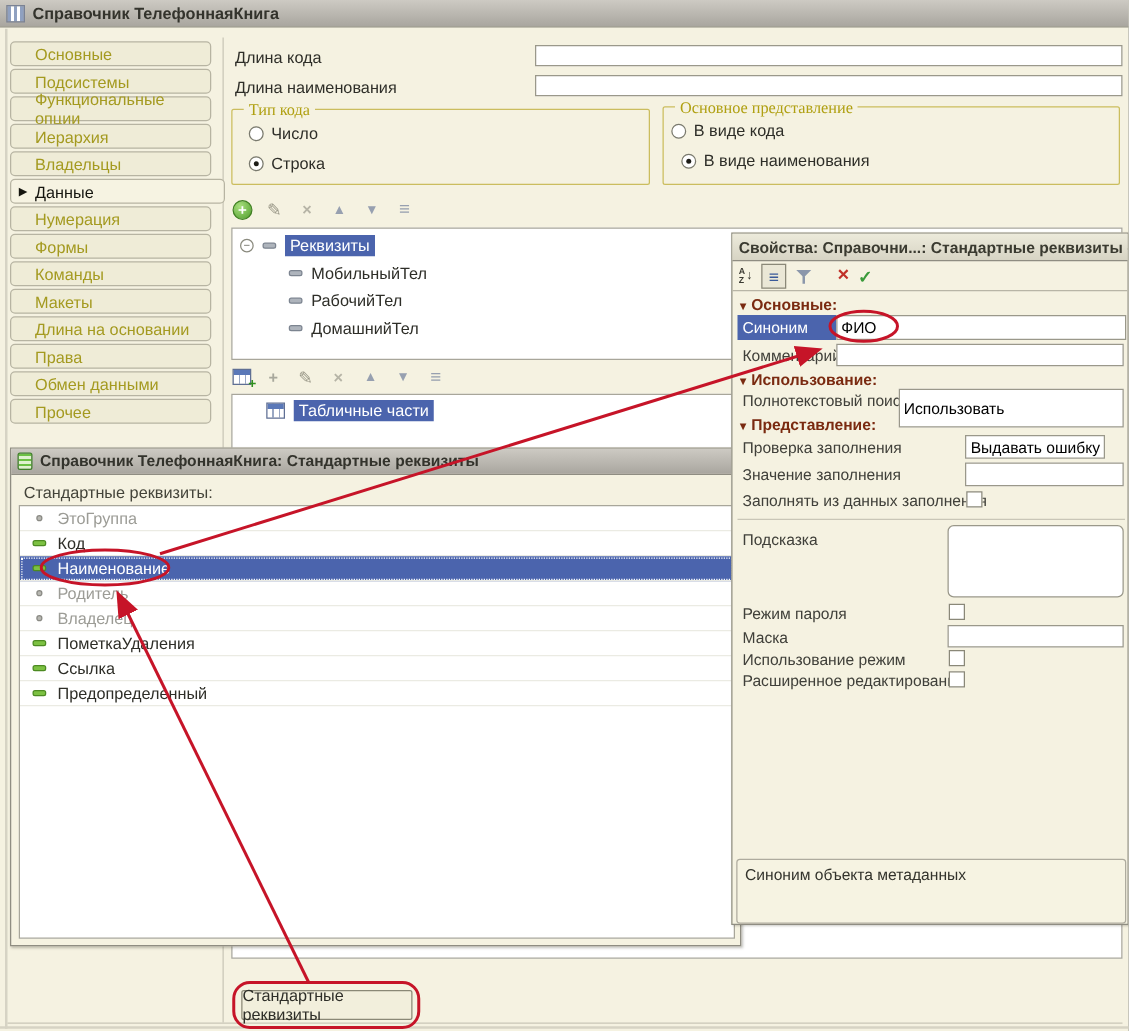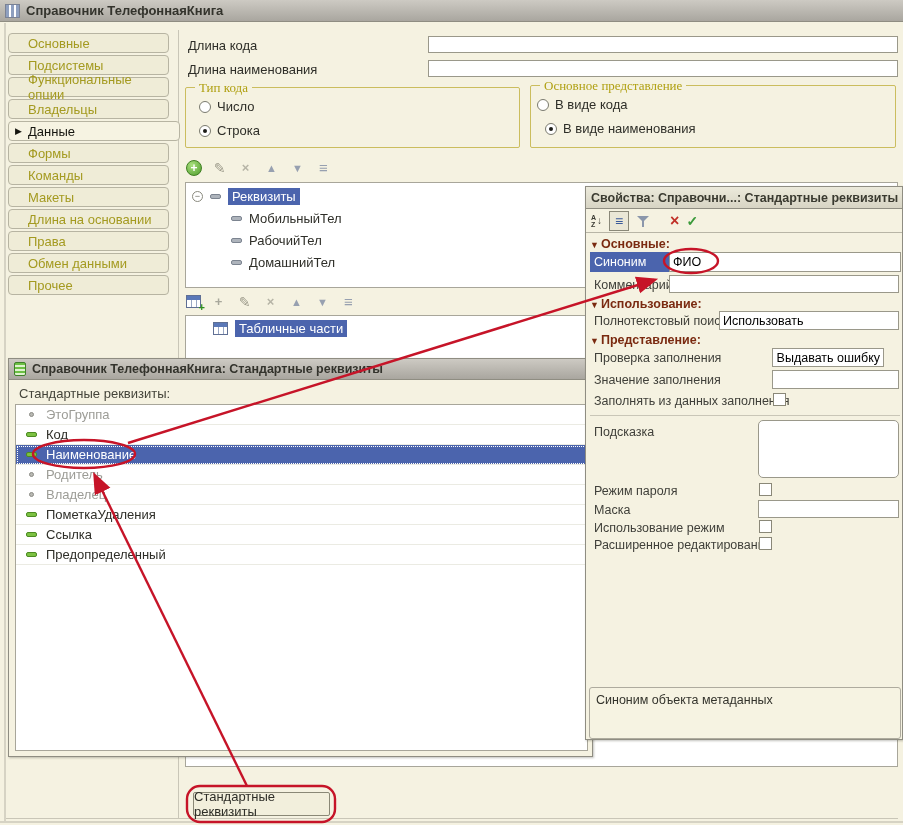--- a/index.html
+++ b/index.html
@@ -121,26 +121,32 @@
     <div class="side-tab">
         <span>Основные</span>
       </div>
     <div class="side-tab">
         <span>Подсистемы</span>
       </div>
     <div class="side-tab">
         <span>Функциональные опции</span>
       </div>
     <div class="side-tab">
+        <span>Иерархия</span>
+      </div>
+    <div class="side-tab">
         <span>Владельцы</span>
       </div>
     <div class="side-tab active">
       <span class="tab-marker">▶</span>
       <span>Данные</span>
     </div>
+    <div class="side-tab">
+        <span>Нумерация</span>
+      </div>
     <div class="side-tab">
         <span>Формы</span>
       </div>
     <div class="side-tab">
         <span>Команды</span>
       </div>
     <div class="side-tab">
         <span>Макеты</span>
       </div>
     <div class="side-tab">
@@ -326,21 +332,21 @@
         <span>Синоним</span>
       </span>
     <input class="pfield" style="left: 83px; top: 65px; width: 232px; height: 20px;" value="ФИО">
 
     <span class="plabel" style="left:8px;top:91px;">Комментарий</span>
     <input class="pfield" style="left: 83px; top: 88px; width: 230px; height: 18px;" value="">
 
     <span class="phdr" style="top:110px;"><span class="tri">▼</span><span>Использование:</span></span>
 
     <span class="plabel" style="left:8px;top:127px;">Полнотекстовый поиск</span>
-    <input class="pfield" style="left: 133px; top: 124px; width: 180px; height: 19px;" value="Использовать">
+    <input class="pfield" style="left: 133px; top: 124px; width: 180px; height: 31px;" value="Использовать">
 
     <span class="phdr" style="top:146px;"><span class="tri">▼</span><span>Представление:</span></span>
 
     <span class="plabel" style="left:8px;top:164px;">Проверка заполнения</span>
     <input class="pfield" style="left: 186px; top: 161px; width: 112px; height: 19px; text-align: right;" value="Выдавать ошибку">
 
     <span class="plabel" style="left:8px;top:186px;">Значение заполнения</span>
     <input class="pfield" style="left: 186px; top: 183px; width: 127px; height: 19px;" value="">
 
     <span class="plabel" style="left:8px;top:207px;">Заполнять из данных заполнения</span>

